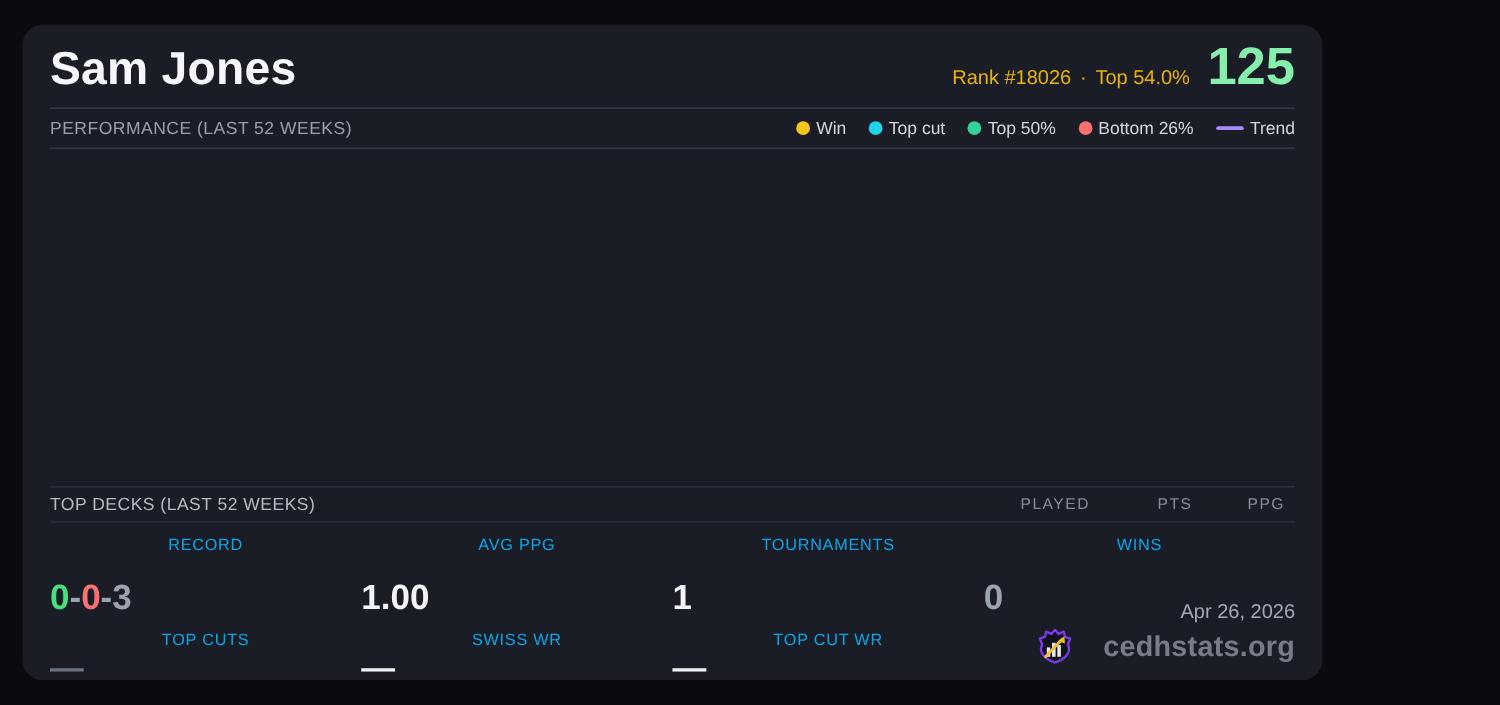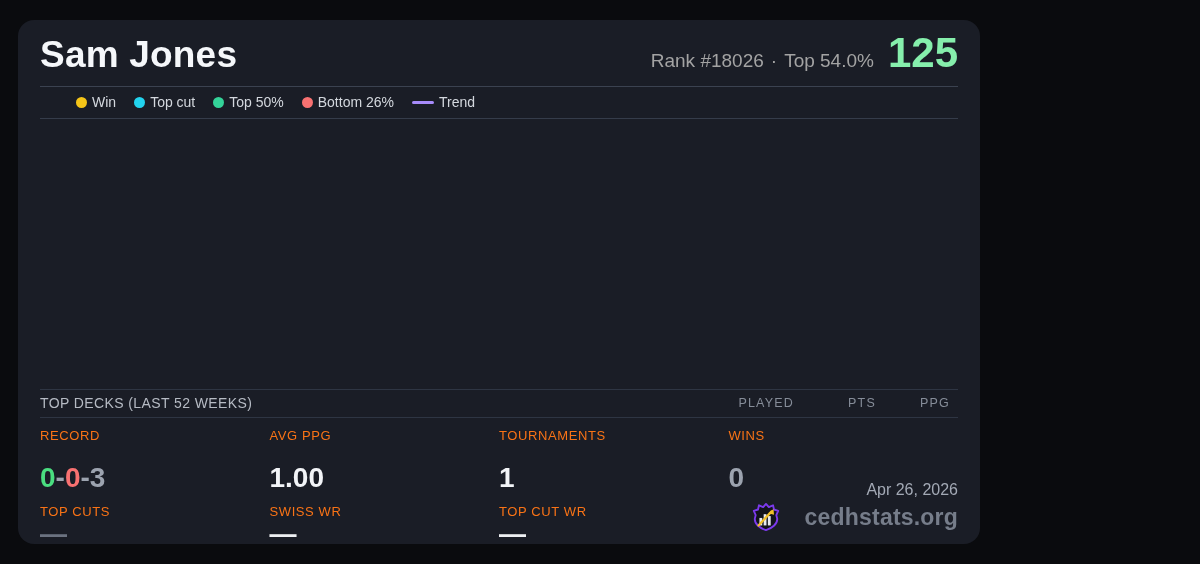--- a/index.html
+++ b/index.html
@@ -5,37 +5,37 @@
   * { margin:0; padding:0; box-sizing:border-box; }
   html,body { width:1200px; height:564px; }
   body {
     background:#0A0B0E;
     font-family:"Liberation Sans", sans-serif;
     position:relative;
     overflow:hidden;
   }
   .card {
     position:absolute; left:18px; top:20px;
-    width:962px; height:524px;
+    width:1040px; height:524px;
     background:#1A1D26;
     border-radius:16px;
     display:flex; flex-direction:column;
   }
   
   .header {
     display:flex; align-items:baseline;
     margin:0 22px; padding:14px 0 10px;
     border-bottom:1px solid #3B4250;
   }
   .player-name {
     flex:1;
     font-size:37px; font-weight:700; color:#F5F7FA;
     letter-spacing:.2px;
   }
-  .rank-line { font-size:19px; color:#a3a3a3; margin-right:14px; white-space:nowrap; }
+  .rank-line { font-size:16px; color:#eab308; margin-right:14px; white-space:nowrap; }
   .rank-sep { margin:0 7px; }
   .points-big {
     font-size:42px; font-weight:700; color:#86efac; line-height:.85;
   }
   
   .perf-row {
     display:flex; justify-content:space-between; align-items:center;
     margin:0 22px; padding:7px 0 8px;
     border-bottom:1px solid #353C4A;
   }
@@ -61,21 +61,21 @@
   .col-head {
     width:82px; text-align:right;
     font-size:12.5px; color:#868D99; letter-spacing:1.2px;
   }
   .col-head.last { padding-right:8px; }
   
   .stats-grid {
     display:grid; grid-template-columns:repeat(4,1fr);
     padding:8px 22px 0; 
   }
-  .stat-label { font-size:13px; color:#f97316; letter-spacing:.6px; margin-top:2px; }
+  .stat-label { font-size:13px; color:#0ea5e9; letter-spacing:.6px; margin-top:2px;text-align:center; }
   .stat-label.second { margin-top:12px; }
   .stat-value { font-size:28px; font-weight:700; color:#F2F4F7; margin-top:20px; line-height:1.05; }
   .stat-value.muted { color:#9CA3AF; }
   .rec-win  { color:#4ADE80; }
   .rec-loss { color:#F87171; }
   .rec-draw { color:#9CA3AF; }
   .rec-sep  { color:#9CA3AF; }
   .dash { font-size:27px; font-weight:700; line-height:20px; margin-top:5px; letter-spacing:-1px; }
   .dash.gray  { color:#6B7280; }
   .dash.white { color:#EDEFF2; }
@@ -94,20 +94,21 @@
 
   <div class="header">
     <div class="player-name">Sam Jones</div>
     <div class="rank-line">
       <span>Rank #18026</span><span class="rank-sep">·</span><span>Top 54.0%</span>
     </div>
     <div class="points-big">125</div>
   </div>
 
   <div class="perf-row">
+    <div class="section-title">PERFORMANCE (LAST 52 WEEKS)</div>
     <div class="legend">
       <div class="legend-item">
         <span class="dot dot-win"></span>
         <span>Win</span>
       </div>
       <div class="legend-item">
         <span class="dot dot-topcut"></span>
         <span>Top cut</span>
       </div>
       <div class="legend-item">

